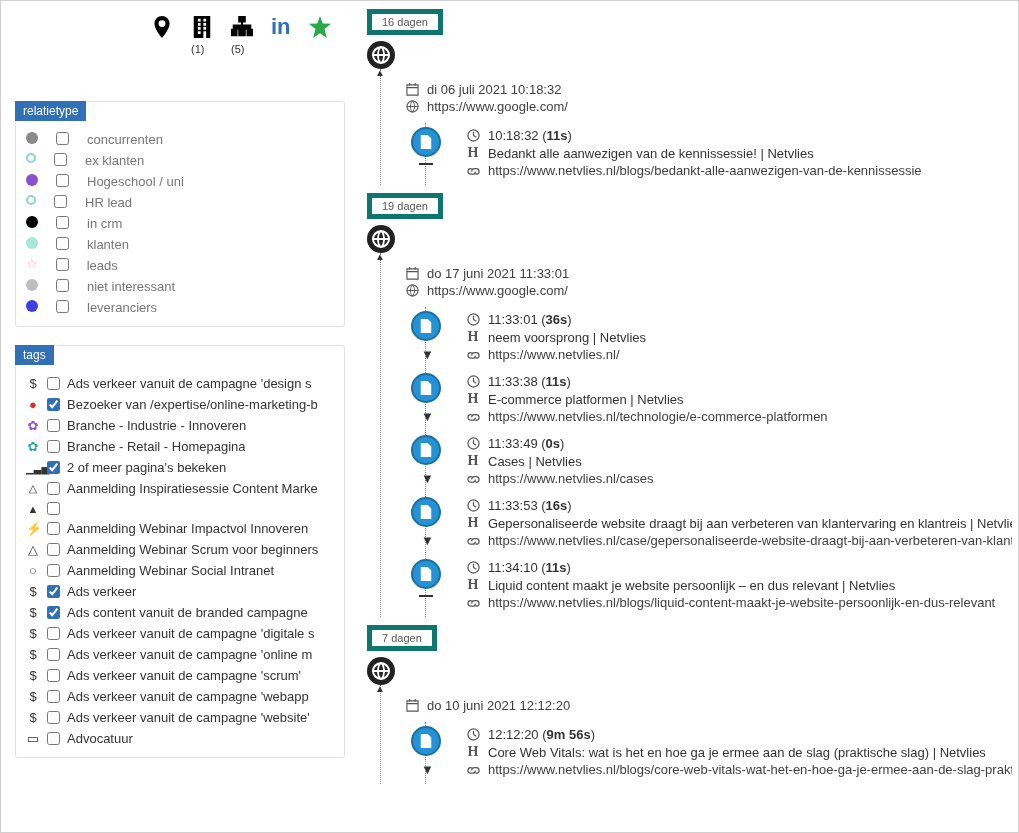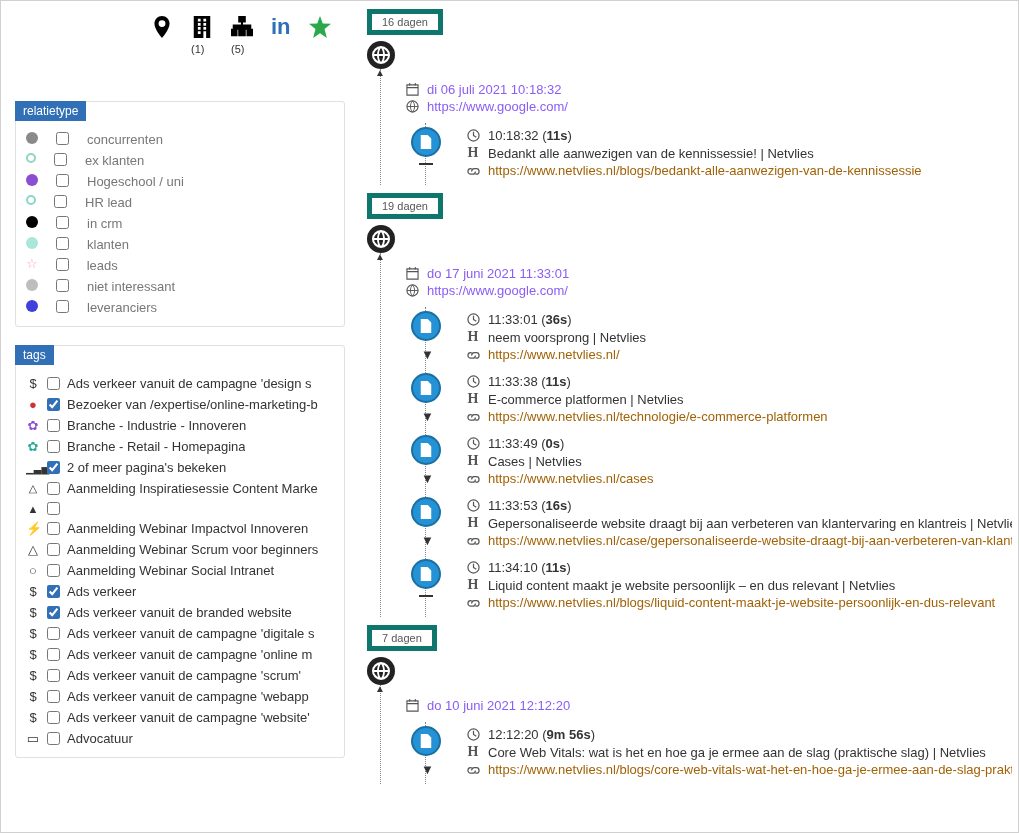--- a/index.html
+++ b/index.html
@@ -24,29 +24,29 @@
 .tag-label{overflow:hidden;text-overflow:ellipsis}
 .checked{accent-color:#3170b7}
 .timeline{position:absolute;top:8px;left:348px;right:6px;bottom:0;overflow:hidden}
 .segment{position:relative;margin-bottom:8px}
 .days-badge{display:inline-block;border:5px solid #0f766e;border-radius:0;padding:2px 10px;font-size:11px;color:#555;background:#fff;margin-left:18px;margin-bottom:6px}
 .globe-row{position:relative;margin-left:18px}
 .globe{width:28px;height:28px;border-radius:50%;background:#222;color:#fff;display:flex;align-items:center;justify-content:center}
 .globe svg{width:18px;height:18px;fill:#fff}
 .seg-body{position:relative;margin-left:31px;border-left:1px dotted #888;padding-left:24px;padding-top:6px}
 .src-block{padding:6px 0 8px 0}
-.src-line{display:flex;align-items:center;gap:8px;color:#8b5cf6;padding:1px 0}
+.src-line{display:flex;align-items:center;gap:8px;color:#404040;padding:1px 0}
 .visits{position:relative;margin-left:20px;border-left:1px dotted #888}
 .visit{position:relative;padding:4px 0 6px 40px}
 .visit-node{position:absolute;left:-15px;top:4px;width:30px;height:30px;border-radius:50%;background:#2492d5;border:2px solid #1a6fa3;display:flex;align-items:center;justify-content:center}
 .visit-node svg{width:14px;height:14px;fill:#fff}
 .visit-arrow{position:absolute;left:-5px;top:40px;font-size:13px;color:#333}
 .visit-end{position:absolute;left:-7px;top:40px;width:14px;height:2px;background:#333}
 .visit-line{display:flex;align-items:center;gap:8px;color:#333;padding:1px 0;white-space:nowrap;overflow:hidden}
-.visit-line.url{color:#a16207}
+.visit-line.url{color:#404040}
 .ico{width:14px;display:inline-flex;justify-content:center;flex-shrink:0}
 .ico svg{width:13px;height:13px;fill:#555}
 .h-ico{font-family:Georgia,serif;font-weight:bold;font-size:14px;color:#555}
 b{font-weight:bold}
 </style>
 </head>
 <body>
 <div class="page">
 
 <svg width="0" height="0" style="position:absolute">
@@ -206,21 +206,21 @@
             <span class="tag-label">Aanmelding Webinar Social Intranet</span>
           </div>
           <div class="tag-row">
             <span class="tag-icon">$</span>
             <input type="checkbox" class="cb checked" checked="" style="">
             <span class="tag-label">Ads verkeer</span>
           </div>
           <div class="tag-row">
             <span class="tag-icon">$</span>
             <input type="checkbox" class="cb checked" checked="" style="">
-            <span class="tag-label">Ads verkeer vanuit de branded website</span>
+            <span class="tag-label">Ads content vanuit de branded campagne</span>
           </div>
           <div class="tag-row">
             <span class="tag-icon">$</span>
             <input type="checkbox" class="cb checked" style="">
             <span class="tag-label">Ads verkeer vanuit de campagne 'digitale s</span>
           </div>
           <div class="tag-row">
             <span class="tag-icon">$</span>
             <input type="checkbox" class="cb checked" style="">
             <span class="tag-label">Ads verkeer vanuit de campagne 'online m</span>

